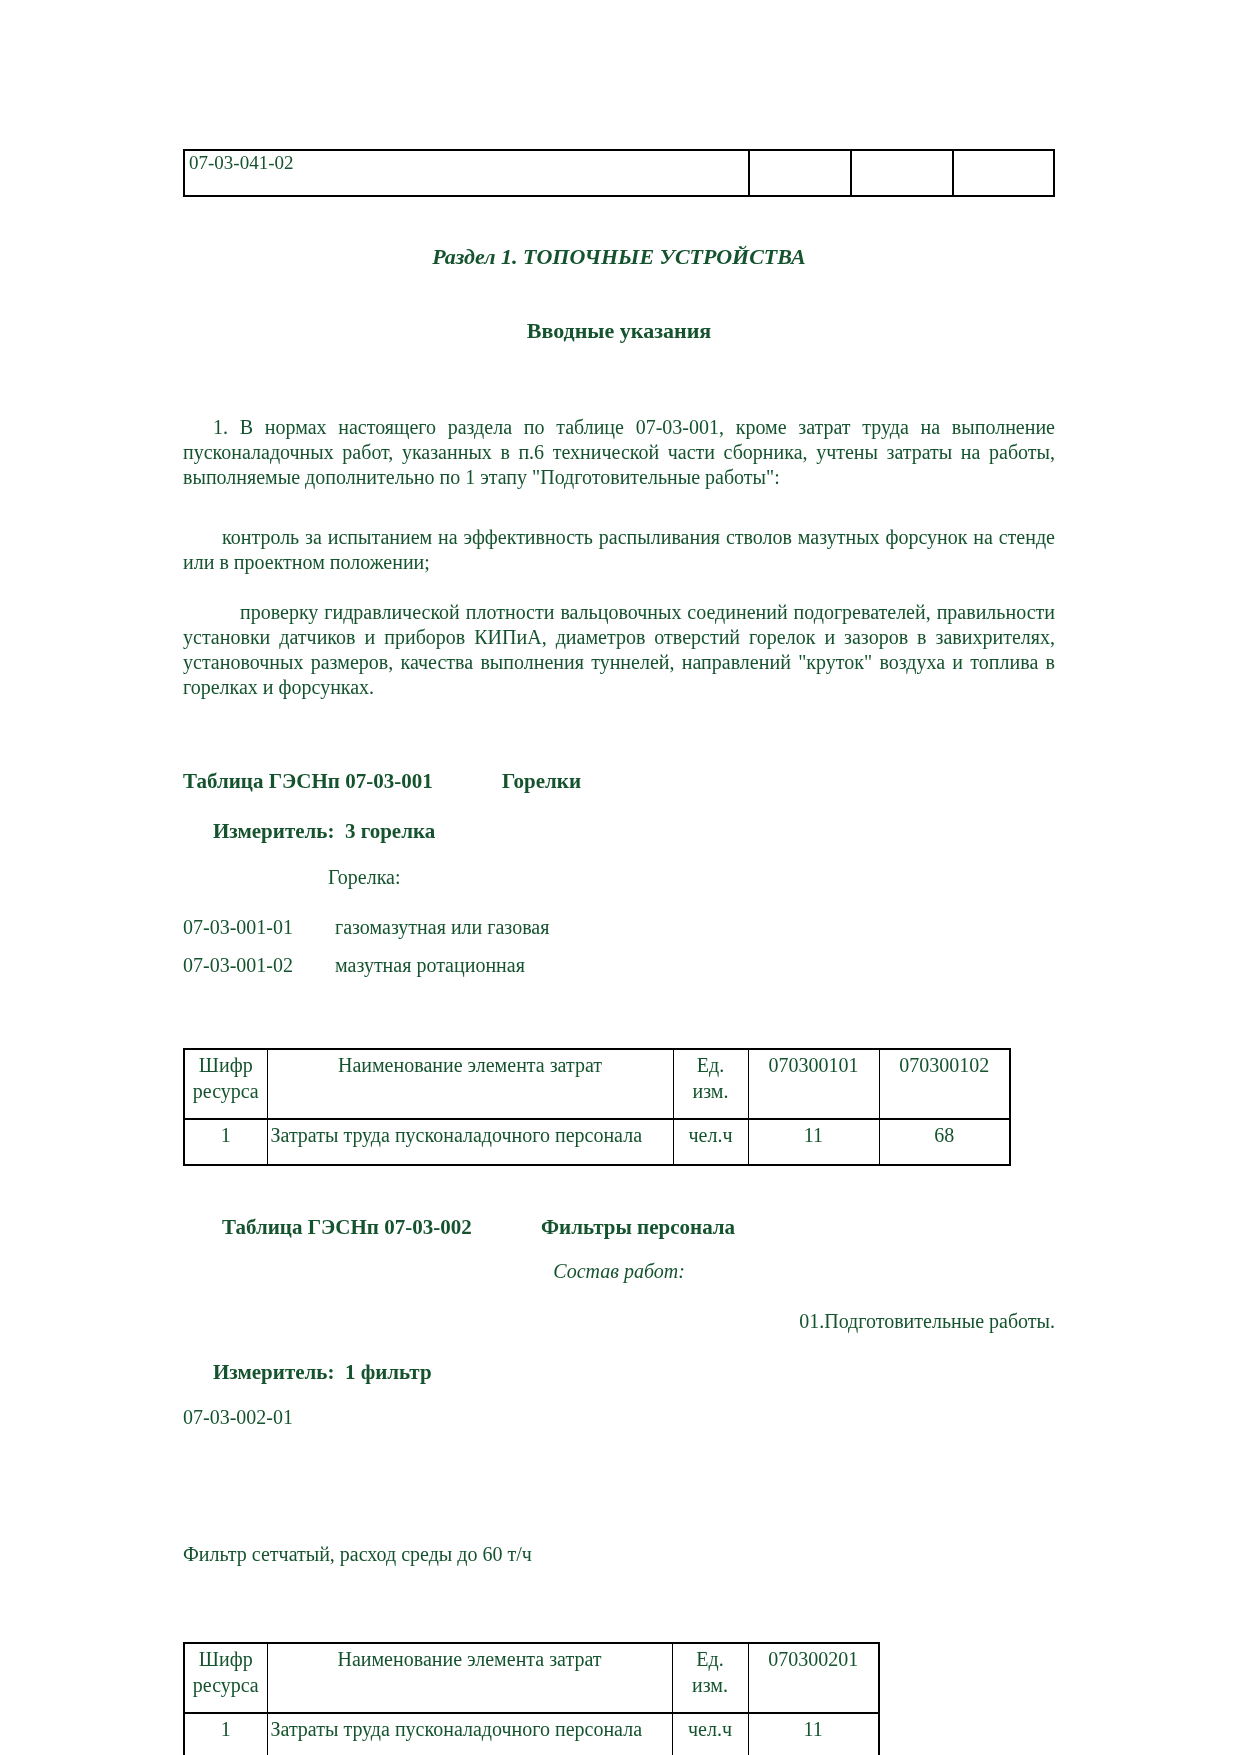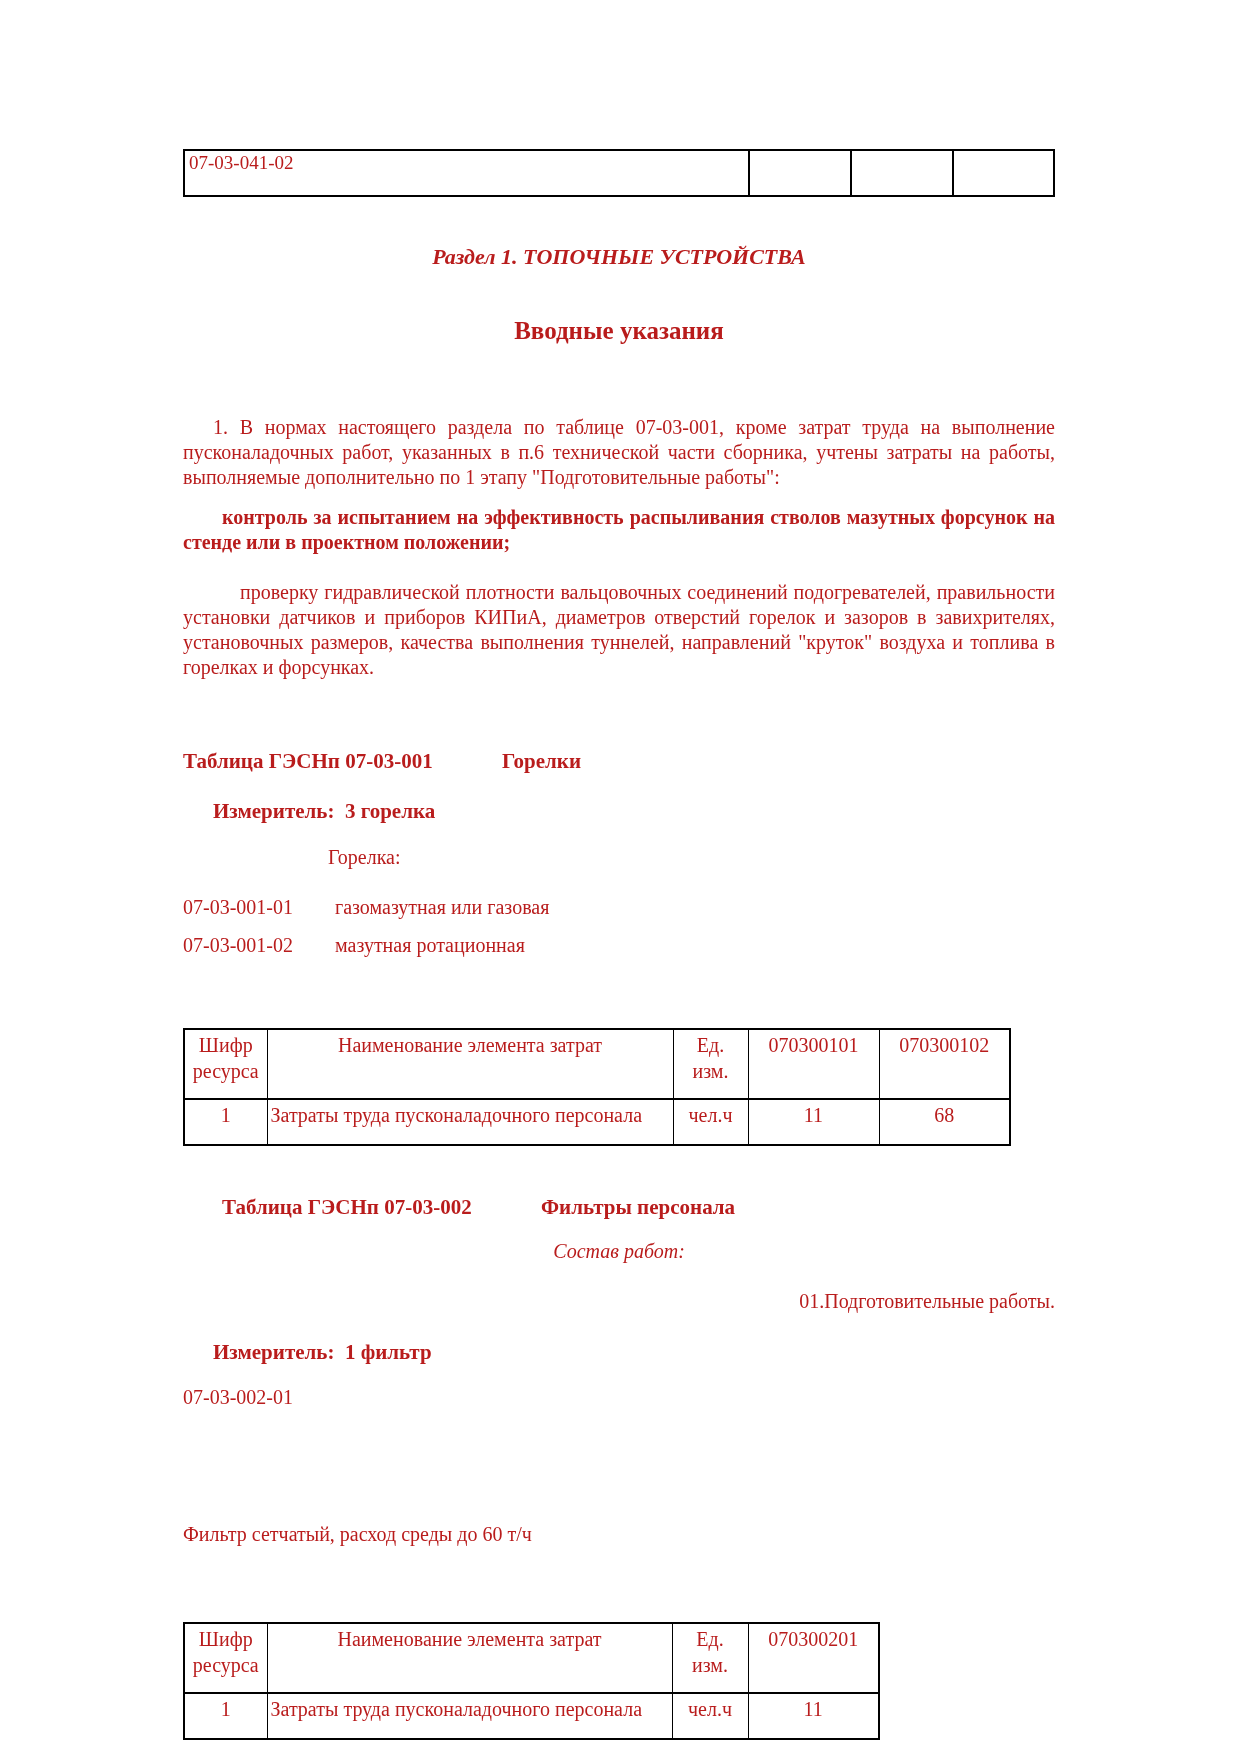--- a/index.html
+++ b/index.html
@@ -2,21 +2,21 @@
 <html><head>
 <meta charset="utf-8">
 <style>
   html, body { margin: 0; padding: 0; background: #888; }
   .page {
     position: relative;
     width: 1240px;
     height: 1755px;
     margin: 0 auto;
     background: #ffffff;
-    color: #b91c1c;
+    color: #14532d;
     font-family: "Liberation Serif", "DejaVu Serif", serif;
     font-size: 20px;
     line-height: 25px;
     overflow: hidden;
   }
   .content {
     position: absolute;
     left: 183px;
     top: 0;
     width: 872px;
@@ -42,31 +42,31 @@
     margin-top: 47px;
     text-align: center;
     font-size: 22px;
     line-height: 26px;
     font-weight: bold;
     font-style: italic;
   }
   .intro-heading {
     margin-top: 48px;
     text-align: center;
-    font-size: 25px;
+    font-size: 22px;
     line-height: 26px;
     font-weight: bold;
   }
 
   .para {
     text-align: justify;
     margin: 0;
   }
   .para-1 { margin-top: 71px; text-indent: 30px; }
-  .para-2 { margin-top: 15px; text-indent: 39px; font-weight: bold; }
+  .para-2 { margin-top: 35px; text-indent: 39px; }
   .para-3 { margin-top: 25px; text-indent: 57px; }
 
   .tbl-heading {
     margin-top: 68px;
     display: flex;
     font-weight: bold;
     font-size: 21px;
     line-height: 26px;
   }
   .tbl-heading .lbl { width: 319px; flex: 0 0 319px; }

